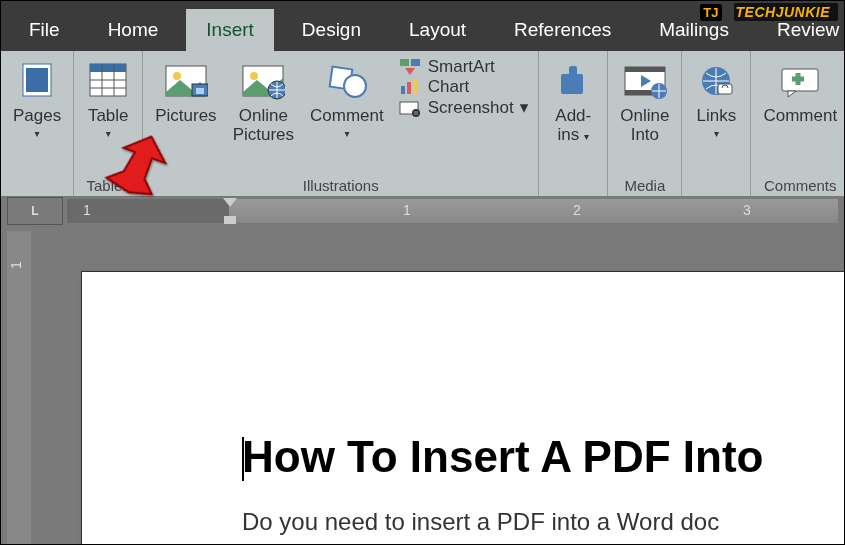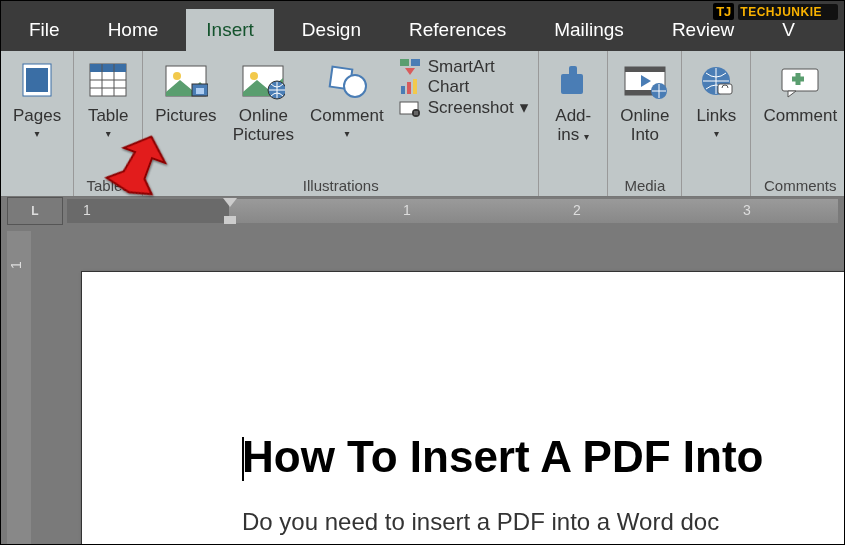--- a/index.html
+++ b/index.html
@@ -38,34 +38,35 @@
 .v-ruler { position: absolute; left: 6px; top: 6px; bottom: 0; width: 24px; background: #888; }
 .v-ruler .num { position: absolute; left: 5px; color: #ddd; font-size: 14px; transform: translateY(-50%) rotate(-90deg); transform-origin: center; }
 .page { position: absolute; left: 80px; top: 46px; right: -20px; bottom: -20px; background: #fff; border: 1px solid #333; box-shadow: 2px 2px 4px rgba(0,0,0,0.4); }
 .page-content { position: absolute; left: 160px; top: 160px; right: 0; }
 .heading { font-size: 44px; font-weight: 700; color: #000; white-space: nowrap; }
 .body-text { font-size: 24px; color: #333; margin-top: 26px; white-space: nowrap; }
 .cursor-line { display:inline-block; border-left: 2px solid #000; height: 44px; vertical-align: text-bottom; margin-right: -2px; }
 
 .arrow { position: absolute; left: 100px; top: 128px; width: 70px; height: 70px; pointer-events: none; }
 
-.watermark { position: absolute; top: 2px; right: 6px; font-size: 13px; font-weight: bold; display: flex; align-items: center; gap: 4px; }
+.watermark { position: absolute; top: 2px; right: 6px; font-size: 13px; font-weight: bold; display: flex; align-items: center; gap: 12px; }
 .watermark .tj { background: #000; color: #f9b200; padding: 1px 3px; border-radius: 2px; }
-.watermark .rest { color: #f9b200; background: rgba(0,0,0,0.7); padding: 1px 16px 1px 2px; border-radius: 2px; letter-spacing: 0.5px; font-size: 12px; }
+.watermark .rest { color: #f9b200; background: rgba(0,0,0,0.7); padding: 1px 8px 1px 2px; border-radius: 2px; letter-spacing: 0.5px; font-size: 14px; font-style: italic; }
 </style>
 </head>
 <body>
 
 <div class="titlebar"></div>
 
 <div class="tabs">
   <div class="tab">File</div>
   <div class="tab">Home</div>
   <div class="tab active">Insert</div>
   <div class="tab">Design</div>
+  <div class="tab">Layout</div>
   <div class="tab">References</div>
   <div class="tab">Mailings</div>
   <div class="tab">Review</div>
   <div class="tab">V</div>
 </div>
 
 <div class="ribbon">
   <div class="group">
     <div class="group-content">
       <div class="big-btn">

